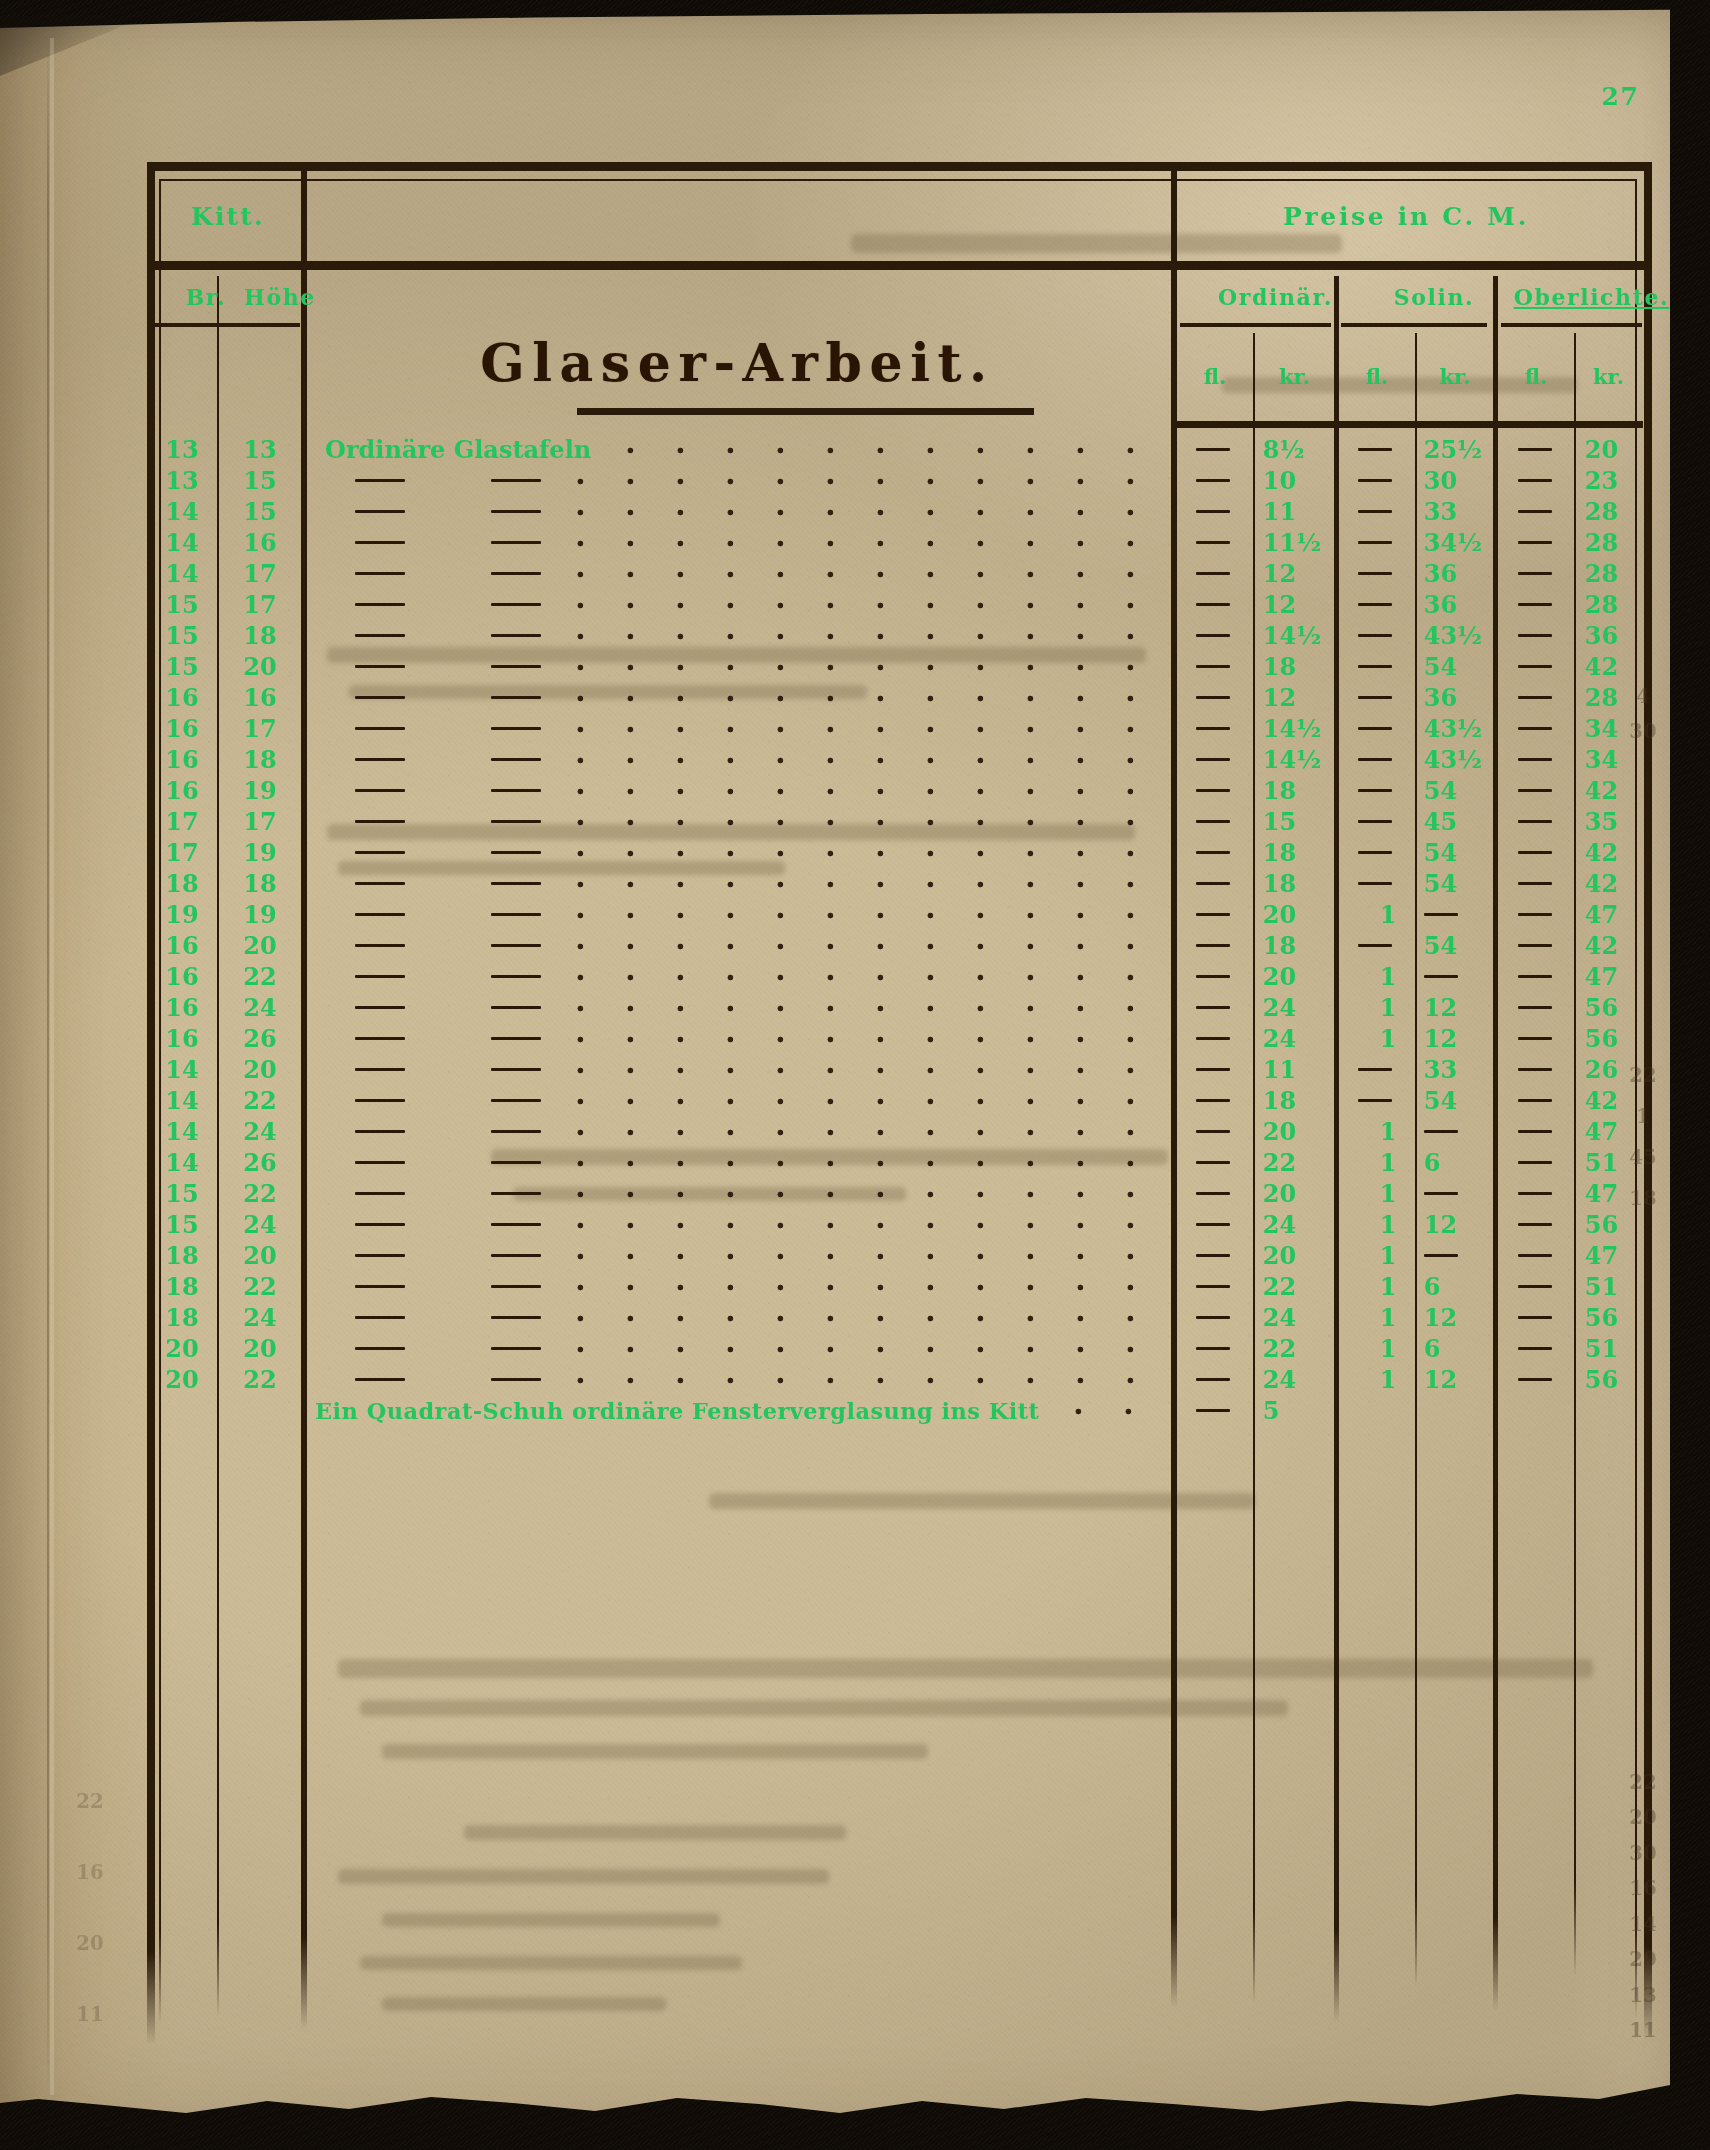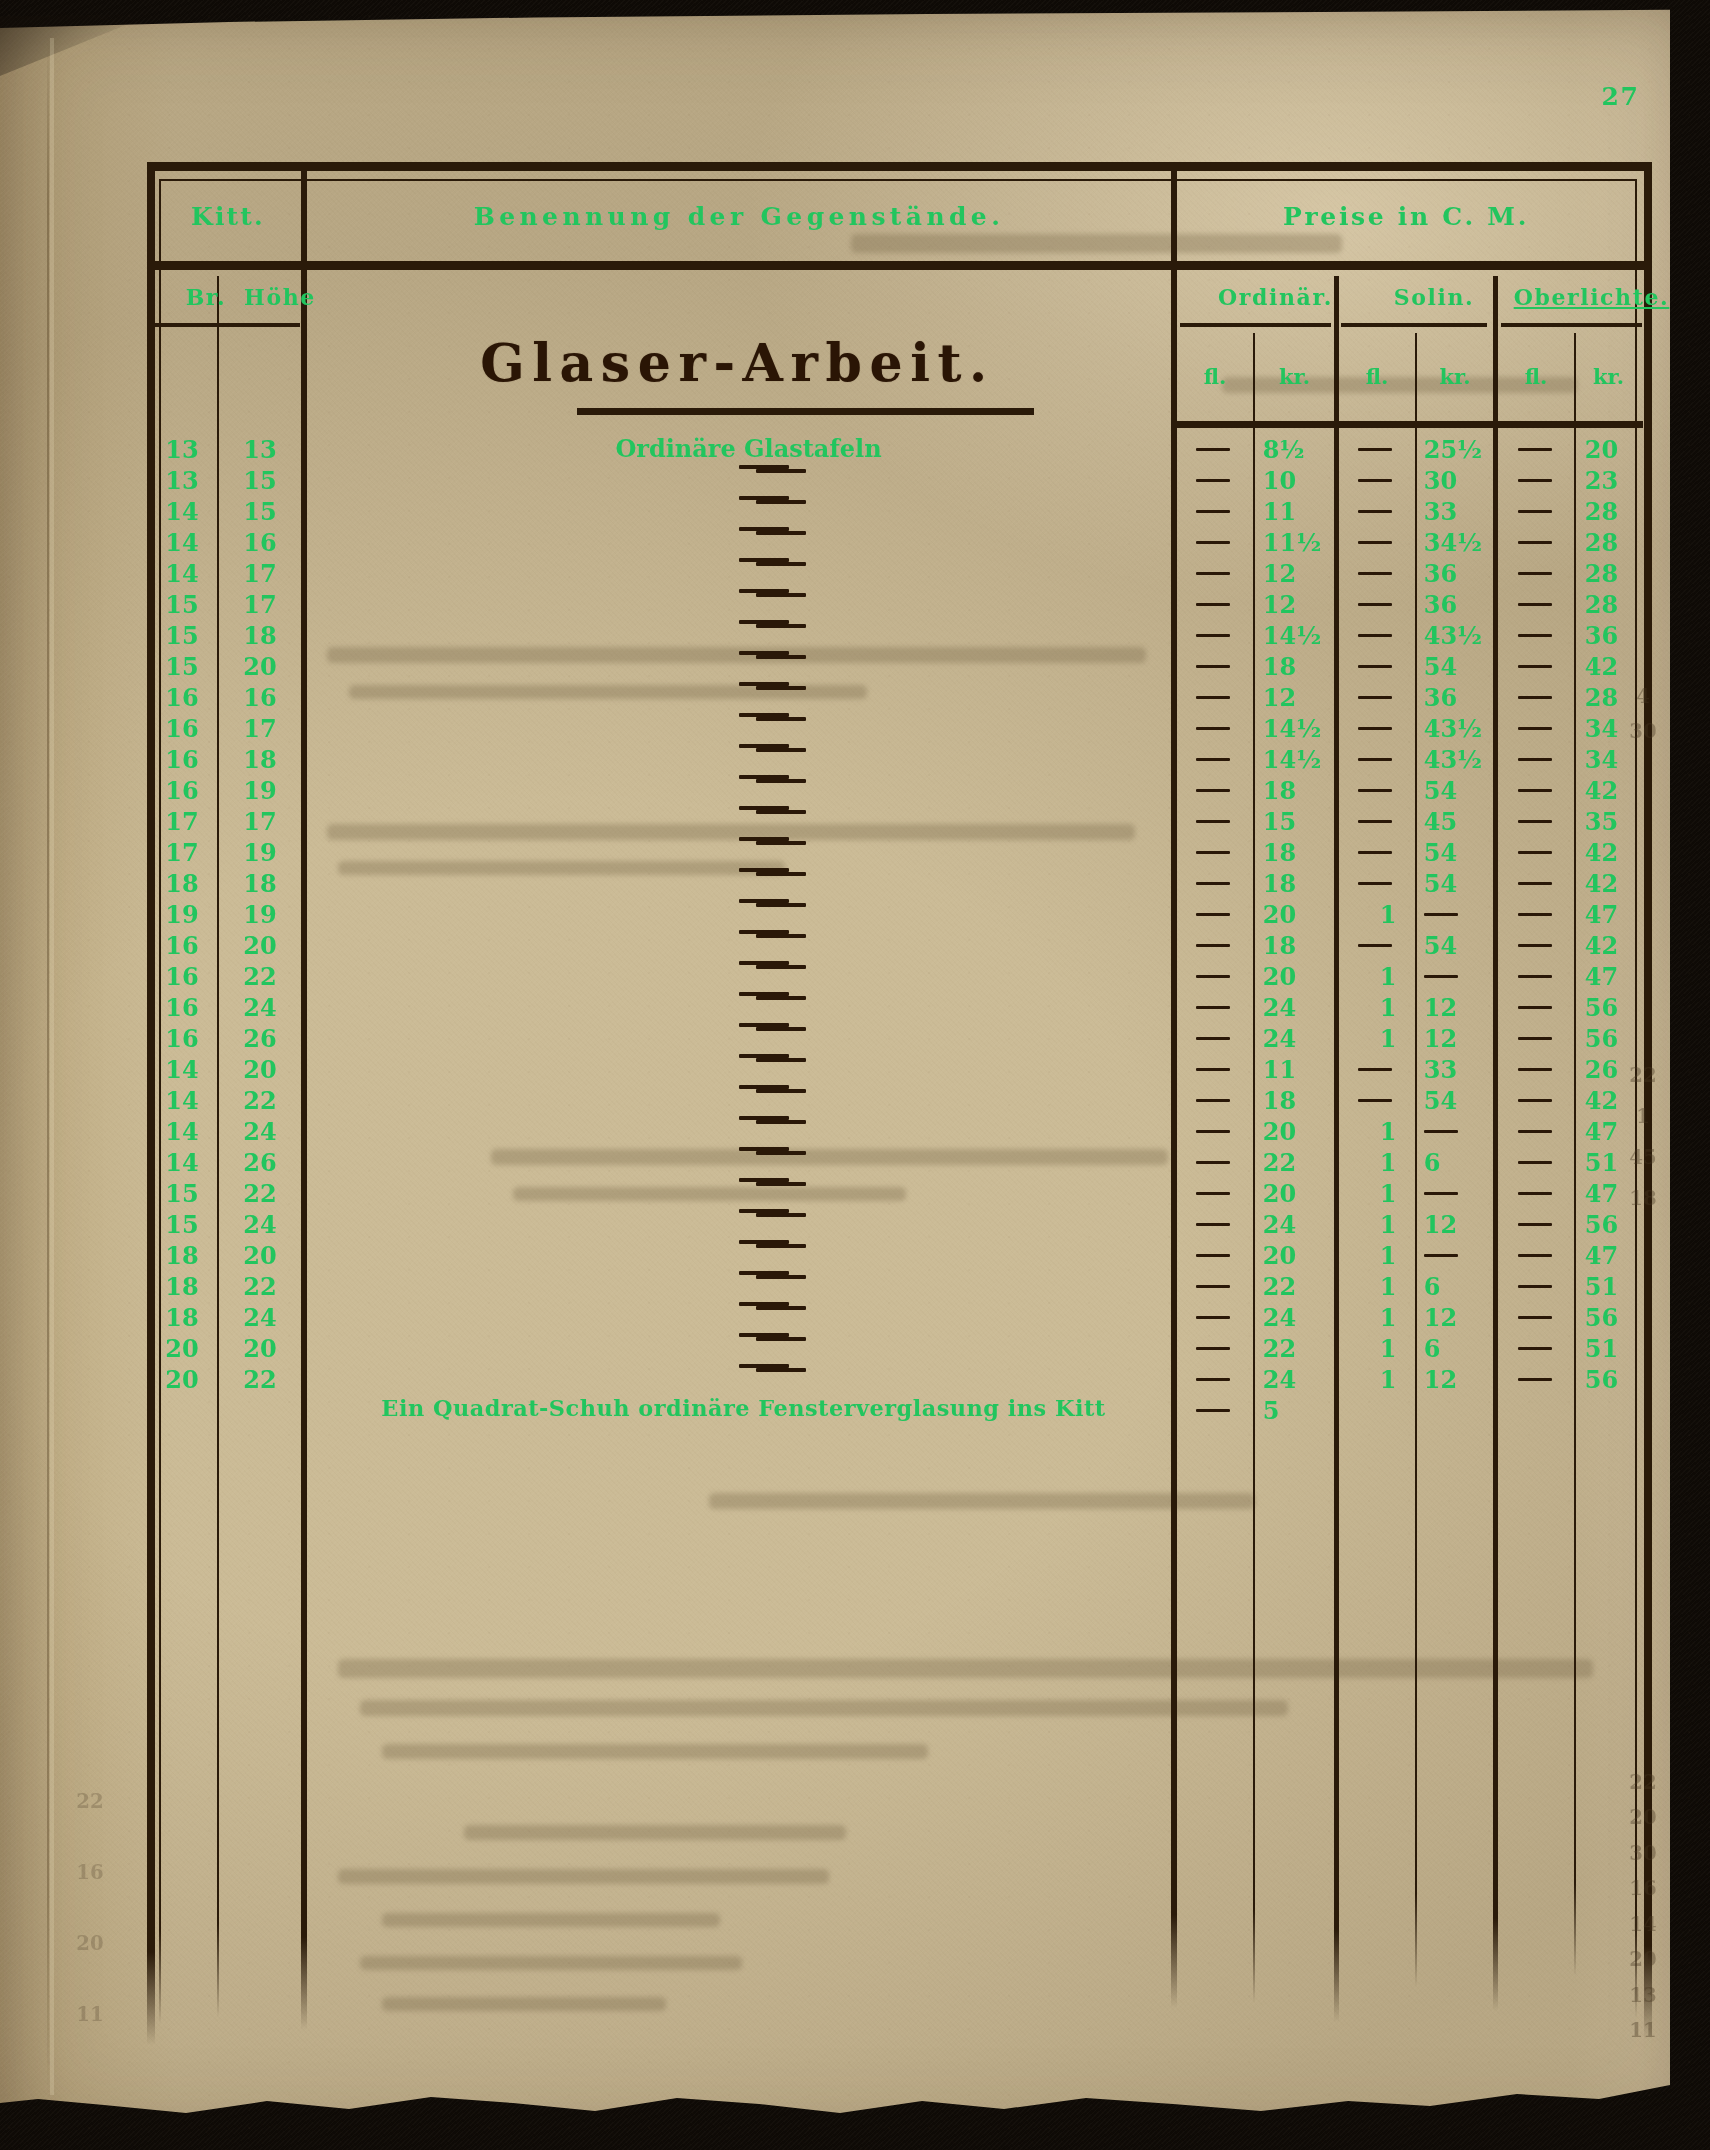--- a/index.html
+++ b/index.html
@@ -46,21 +46,21 @@
   .title{position:absolute;left:303px;top:332px;width:869px;text-align:center;
     font-size:52px;font-weight:bold;letter-spacing:7.6px;color:#2a1505;
     text-shadow:0 0 1.1px rgba(50,25,8,.35);}
   .pageno{position:absolute;left:1588px;top:82px;width:65px;text-align:center;
     font-size:25px;font-weight:bold;letter-spacing:1.6px;}
   
   .tbody{position:absolute;left:147px;top:434px;width:1496px;}
   .row{display:flex;align-items:center;height:31px;font-size:24px;font-weight:bold;}
   .c{flex:none;display:flex;align-items:center;justify-content:center;height:100%;}
   .c-br{width:70px;} .c-ho{width:86px;}
-  .c-ben{width:869px;justify-content:flex-start;overflow:hidden;flex-direction:column;}
+  .c-ben{width:869px;justify-content:flex-end;overflow:hidden;}
   .c-of{width:81px;} .c-ok{width:82px;justify-content:flex-start;padding-left:9.8px;box-sizing:border-box;}
   .c-sf{width:80px;justify-content:flex-end;padding-right:18.6px;box-sizing:border-box;}
   .c-sk{width:80px;justify-content:flex-start;padding-left:8.7px;box-sizing:border-box;}
   .c-bf{width:80px;} .c-bk{width:69px;justify-content:flex-start;padding-left:9.8px;box-sizing:border-box;}
   .c-sf.centered,.c-of,.c-bf{justify-content:center;padding:0;}
   .name{margin-left:22px;font-size:24px;white-space:nowrap;}
   .name-small{margin-left:12px;font-size:22.4px;white-space:nowrap;letter-spacing:0.5px;}
   .bdash{flex:none;width:50px;height:3.8px;background:#2a1808;border-radius:1.1px;}
   .bdash.d1{margin-left:52px;} .bdash.d2{margin-left:86px;}
   .leader{flex:1;height:12px;margin:3.3px 19.6px 0 35px;
@@ -123,21 +123,20 @@
     <div class="vl" style="left:1253px;top:333px;width:2.2px;height:1670px;"></div>
     <div class="vl" style="left:1334px;top:276px;width:4.9px;height:1746px;"></div>
     <div class="vl" style="left:1415px;top:333px;width:2.2px;height:1654px;"></div>
     <div class="vl" style="left:1493px;top:276px;width:4.9px;height:1735px;"></div>
     <div class="vl" style="left:1574px;top:333px;width:2.2px;height:1643px;"></div>
     <div class="vl" style="left:1635px;top:179px;width:2.2px;height:1839px;"></div>
     <div class="vl" style="left:1644px;top:162px;width:7.6px;height:1877px;"></div>
   </div>
 
   <div class="head-cell fr" style="left:155px;top:175px;width:146px;height:82px;letter-spacing:2.2px;">Kitt.</div>
-  <div class="head-cell fr" style="left:307px;top:175px;width:864px;height:82px;">Benennung der Gegenstände.</div>
   <div class="head-cell fr" style="left:1177px;top:175px;width:458px;height:82px;letter-spacing:2.7px;">Preise in C. M.</div>
 
   <div class="sub-cell fr" style="left:155px;top:273px;width:62px;height:47px;">Br.</div>
   <div class="sub-cell fr" style="left:219px;top:273px;width:82px;height:47px;">Höhe</div>
   <div class="sub-cell fr" style="left:1180px;top:273px;width:151px;height:47px;">Ordinär.</div>
   <div class="sub-cell fr" style="left:1341px;top:273px;width:146px;height:47px;text-align:center;">Solin.</div>
   <div class="sub-cell fr" style="left:1501px;top:273px;width:141px;height:47px;text-decoration:underline;">Oberlichte.</div>
 
   <div class="unit-cell fr" style="left:1177px;top:338px;width:76px;height:76px;">fl.</div>
   <div class="unit-cell fr" style="left:1255px;top:338px;width:79px;height:76px;">kr.</div>

